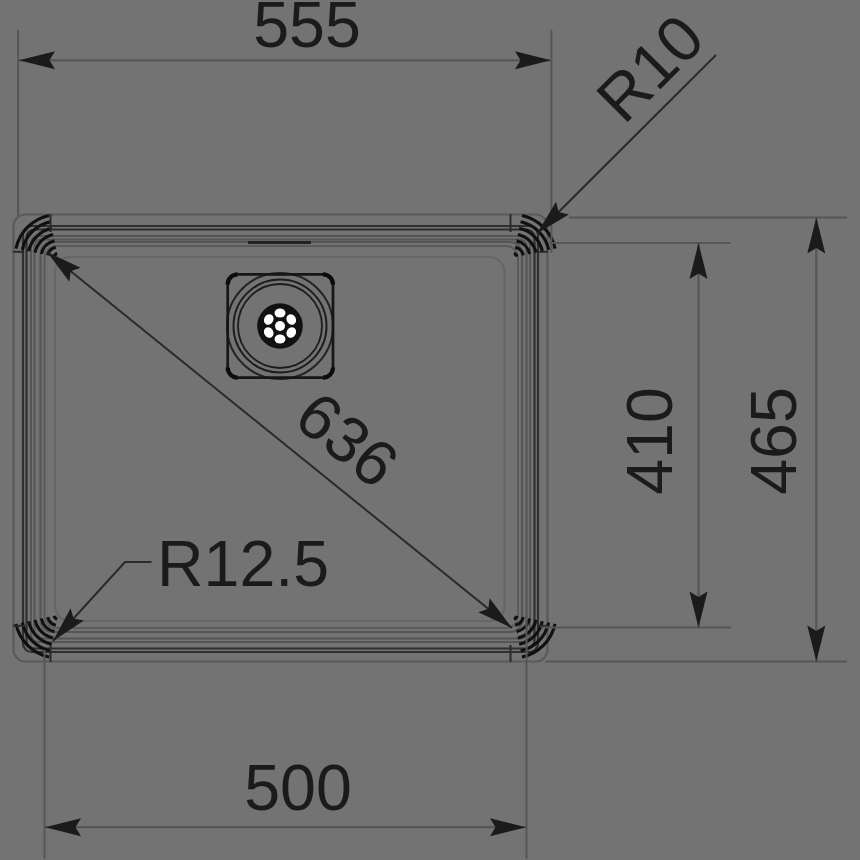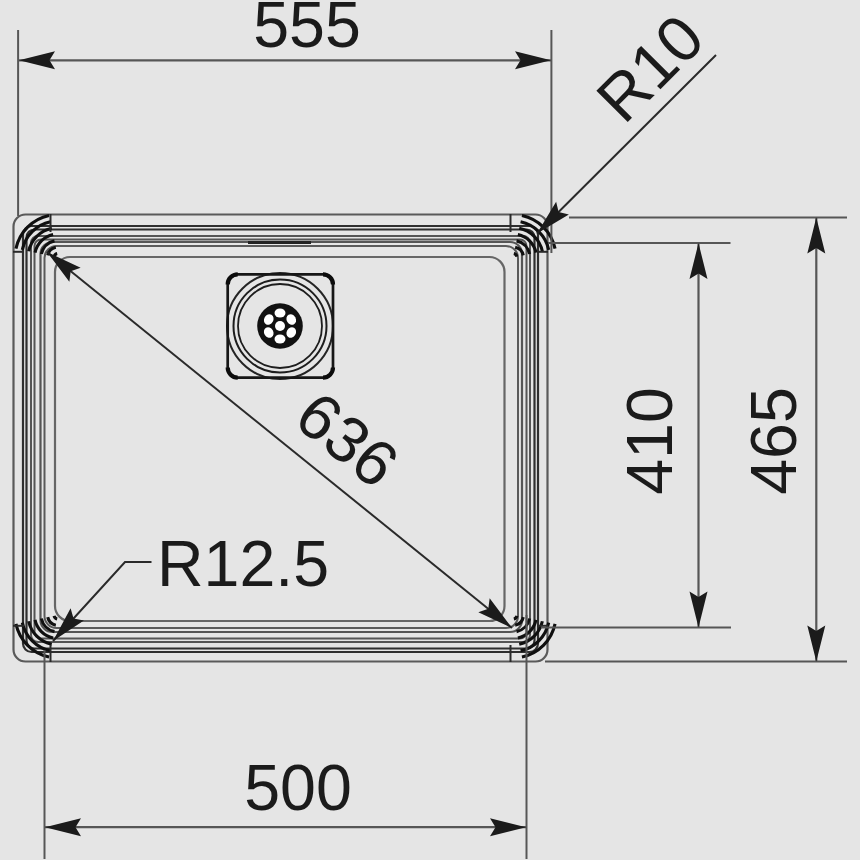--- a/index.html
+++ b/index.html
@@ -1,16 +1,16 @@
 <!DOCTYPE html>
 <html><head>
 <meta charset="utf-8">
 <style>
   html,body{margin:0;padding:0;background:#ffffff;}
-  .page{width:860px;height:860px;position:relative;overflow:hidden;background:#e5e5e5;}
+  .page{width:860px;height:860px;position:relative;overflow:hidden;background:#737373;}
   svg{display:block;filter:blur(0.7px);}
   text{font-family:"Liberation Sans",sans-serif;fill:#1b1b1b;}
 </style>
 </head>
 <body>
 <div class="page">
 <svg width="860" height="860" viewBox="0 0 860 860" xmlns="http://www.w3.org/2000/svg">
 
 <rect x="13.5" y="214.5" width="534" height="447" rx="12" fill="none" stroke="#5a5a5a" stroke-width="2.2"></rect>
 

